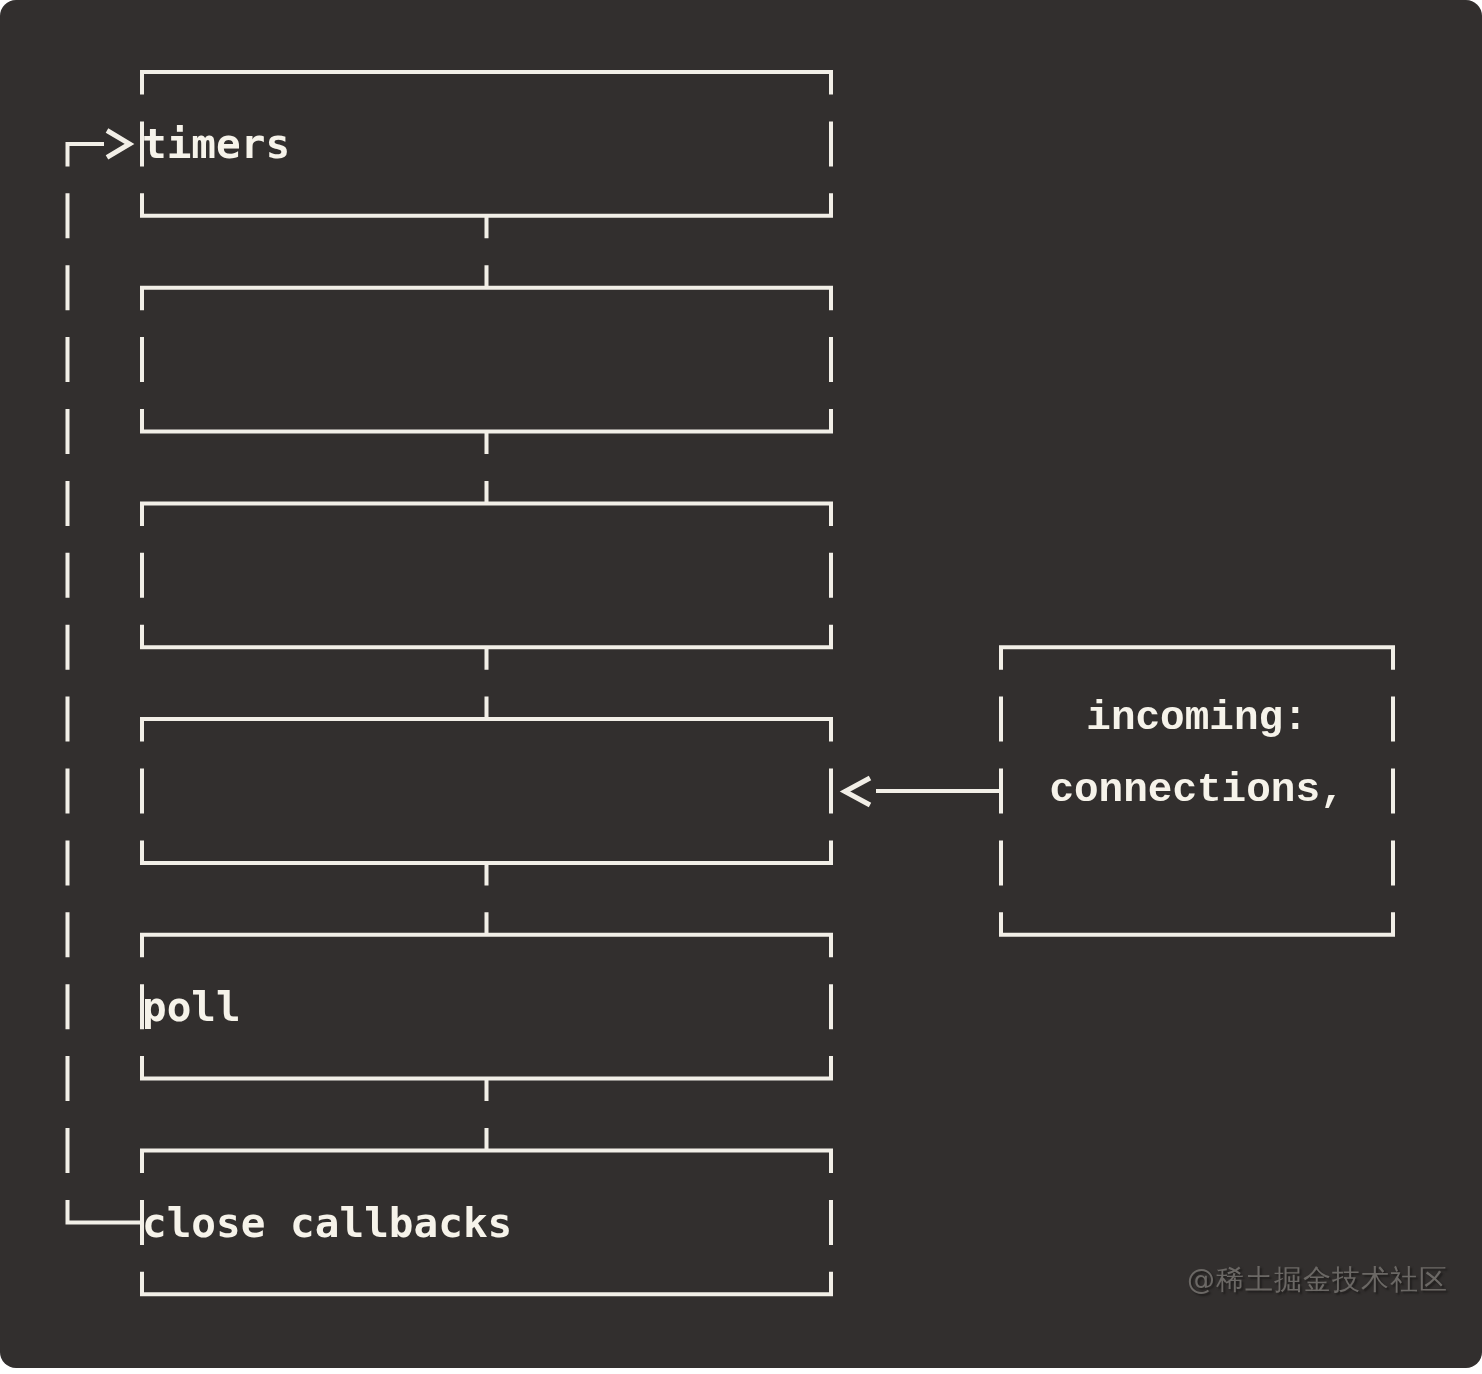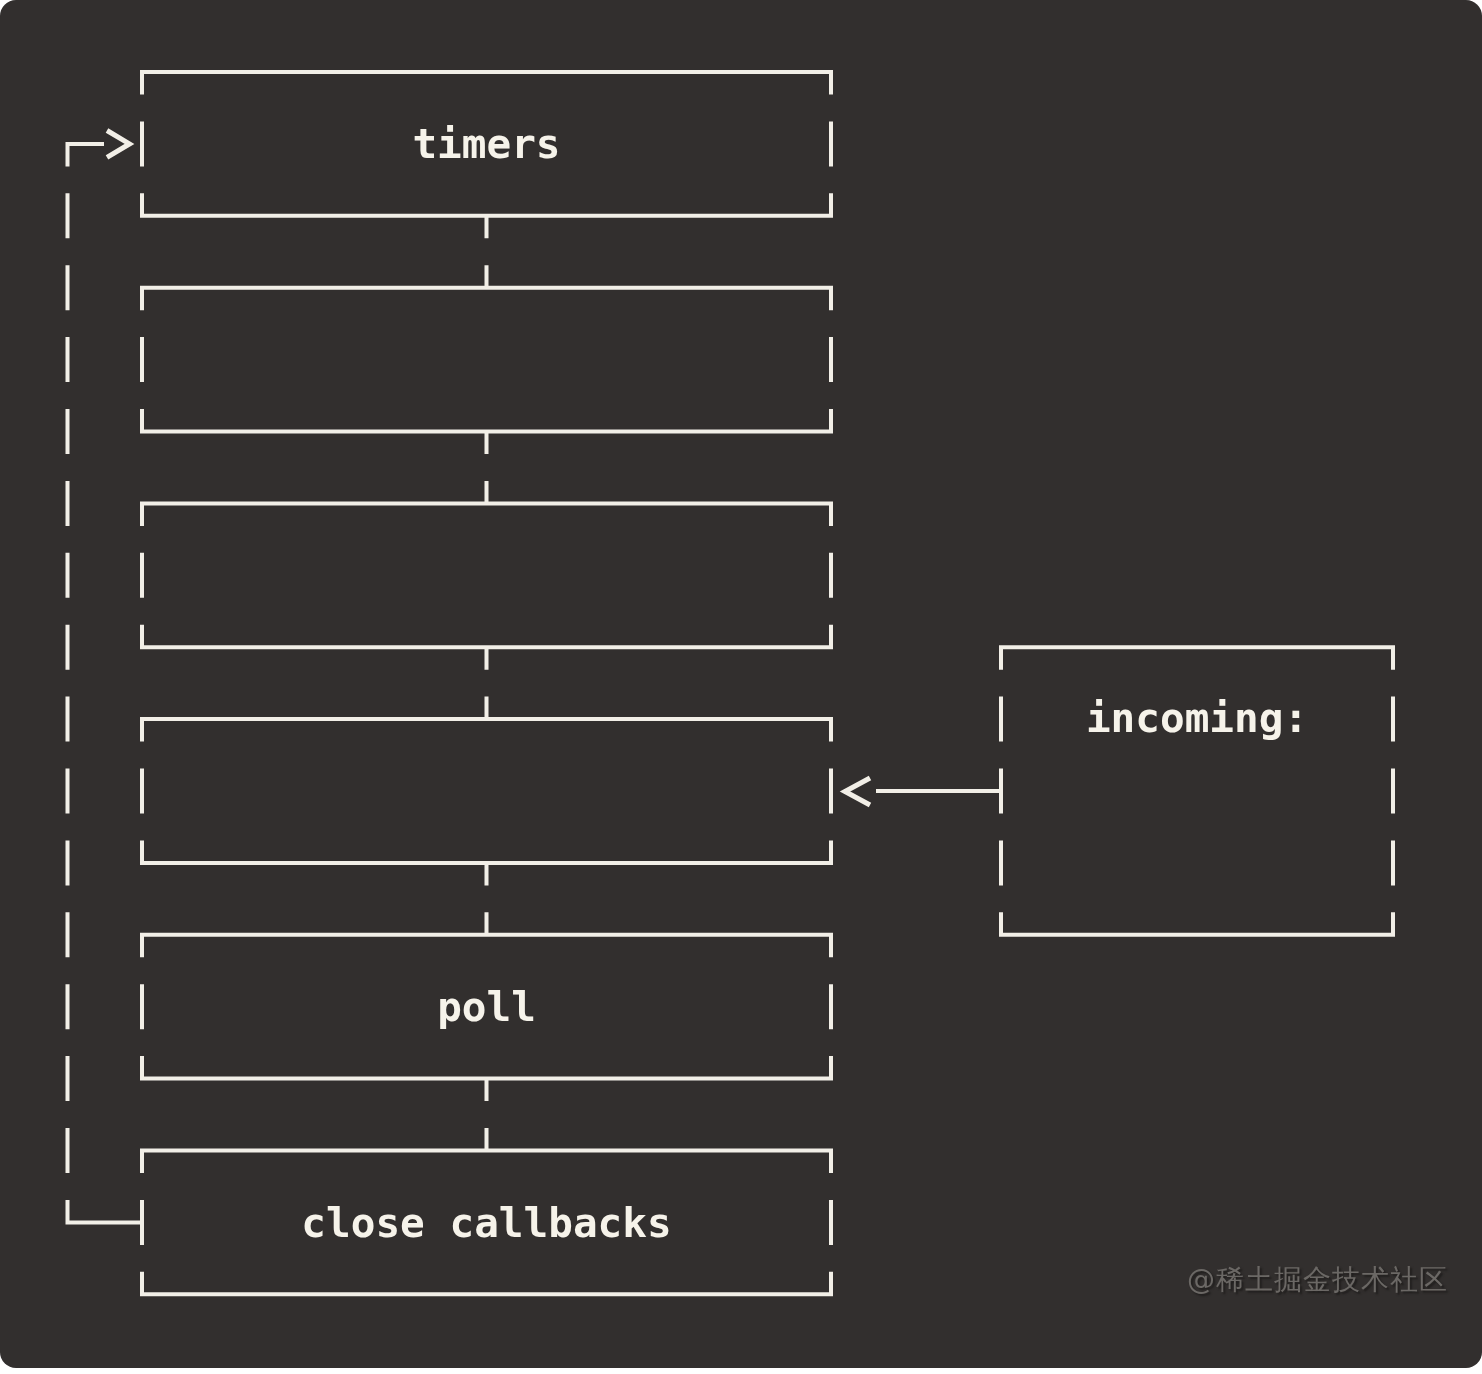--- a/index.html
+++ b/index.html
@@ -34,21 +34,21 @@
   .lines-svg path.arrowhead {
     stroke-width: 5;
   }
   .phase-box {
     position: absolute;
     left: 142px;
     width: 689px;
     height: 144px;
     display: flex;
     align-items: center;
-    justify-content: center;
+    justify-content: flex-start;
     color: #f6f3ea;
     font-family: "DejaVu Sans Mono", "Liberation Mono", monospace;
     font-weight: bold;
     font-size: 41px;
     white-space: pre;
   }
   .incoming-box {
     position: absolute;
     left: 1001px;
     top: 647px;
@@ -59,20 +59,21 @@
     color: #f6f3ea;
     font-family: "DejaVu Sans Mono", "Liberation Mono", monospace;
     font-weight: bold;
     font-size: 41px;
     text-align: center;
   }
   .incoming-box .line {
     display: block;
     height: 71.9px;
     line-height: 71.9px;
+    font-family: Liberation Mono, monospace;
   }
   .incoming-box .spacer {
     display: block;
     height: 36px;
   }
   .watermark {
     position: absolute;
     top: 1261px;
     right: 34px;
     font-family: "DejaVu Sans", "Liberation Sans", sans-serif;
@@ -122,17 +123,18 @@
     <span>poll</span>
   </div>
 
   <div class="phase-box" style="top:1150.5px">
     <span>close callbacks</span>
   </div>
 
   <div class="incoming-box">
     <span class="spacer"></span>
     <span class="line">incoming:</span>
+    <span class="line">connections,</span>
   </div>
 
   <div class="watermark">@稀土掘金技术社区</div>
 
 </div>
 
 </body></html>

